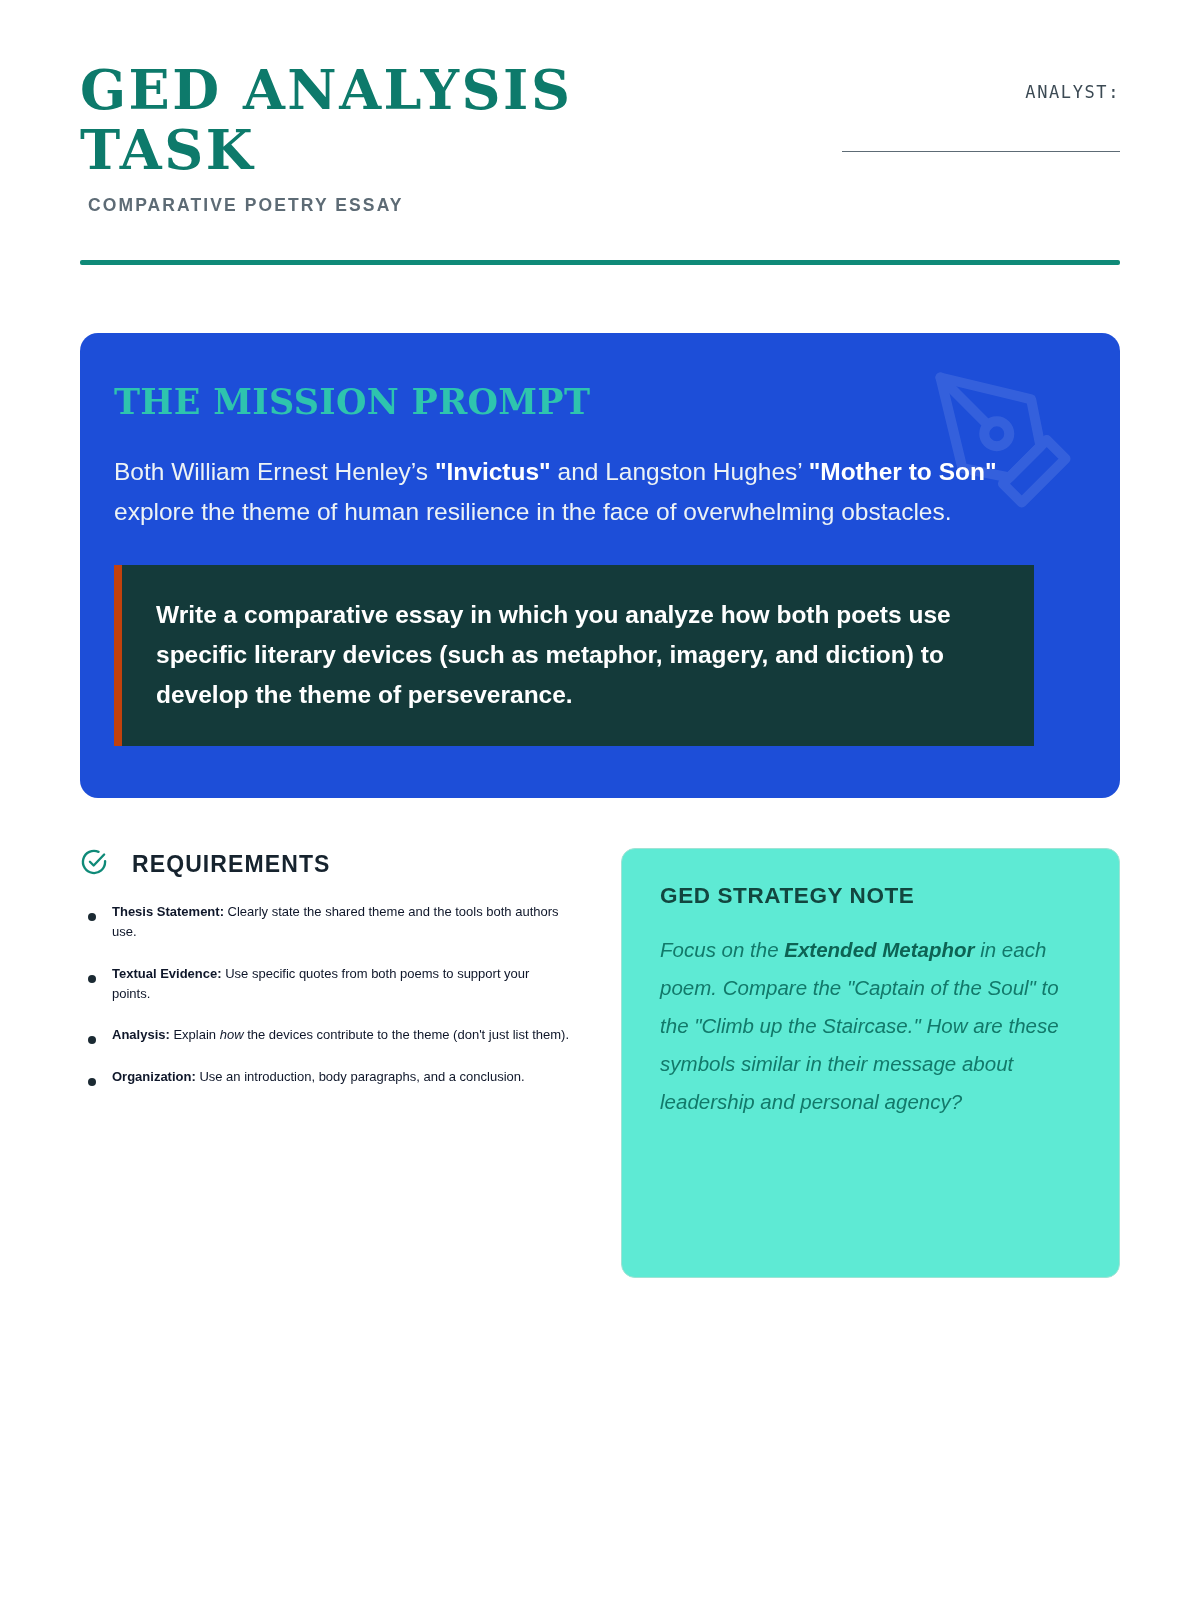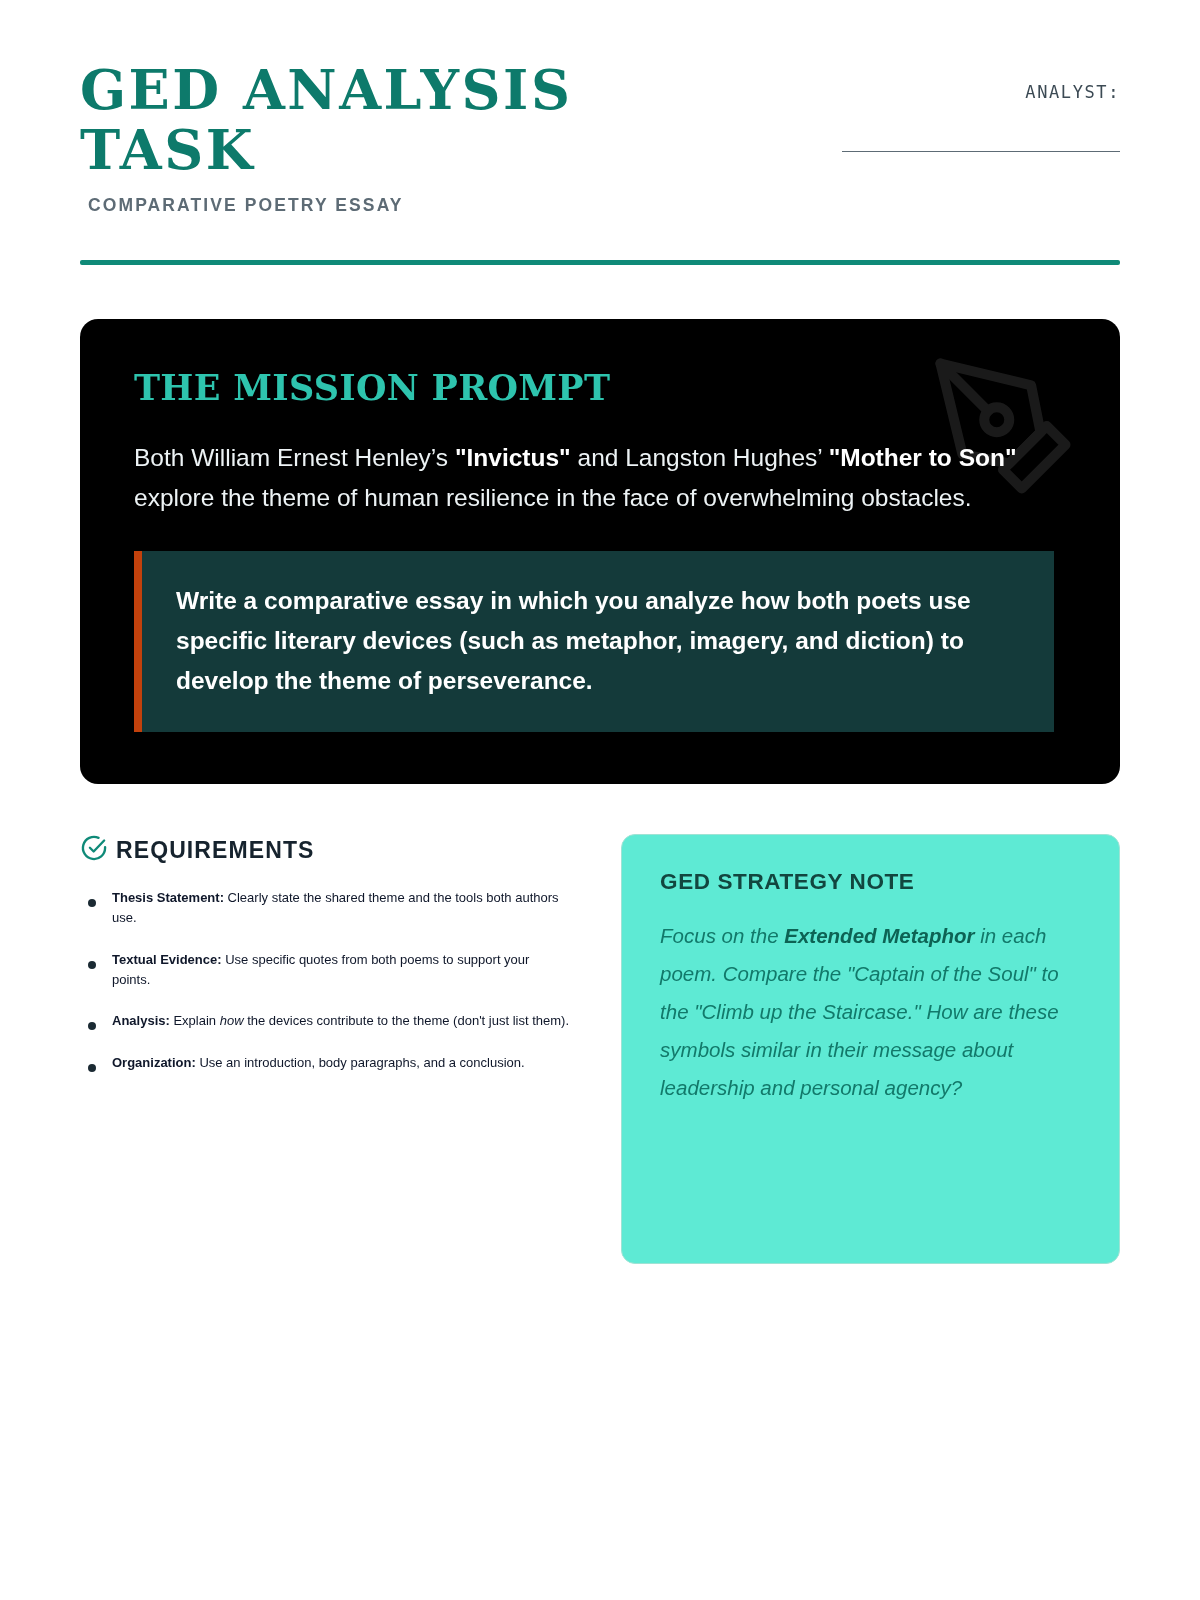--- a/index.html
+++ b/index.html
@@ -64,24 +64,24 @@
   .rule {
     margin-top: 44px;
     height: 5px;
     background: #0f8a78;
     border-radius: 2px;
   }
 
   
   .mission-card {
     position: relative;
-    margin-top: 54px;
-    background: #000000;
+    margin-top: 68px;
+    background: #1d4ed8;
     border-radius: 18px;
-    padding: 48px 54px 52px 54px;
+    padding: 48px 54px 52px 34px;
     overflow: hidden;
   }
   .mission-heading {
     font-family: "DejaVu Serif", serif;
     font-size: 35px;
     font-weight: 700;
     color: #2ec4ae;
     margin: 0 0 30px 0;
     letter-spacing: 0.3px;
   }
@@ -121,21 +121,21 @@
     display: flex;
     gap: 52px;
     align-items: flex-start;
   }
   .col-left { width: 495px; }
   .col-right { width: 505px; }
 
   .req-head {
     display: flex;
     align-items: center;
-    gap: 8px;
+    gap: 24px;
     margin-bottom: 22px;
   }
   .req-head h2 {
     margin: 0;
     font-size: 23px;
     font-weight: 700;
     letter-spacing: 1.1px;
     color: #16232e;
   }
   ul.req-list {

